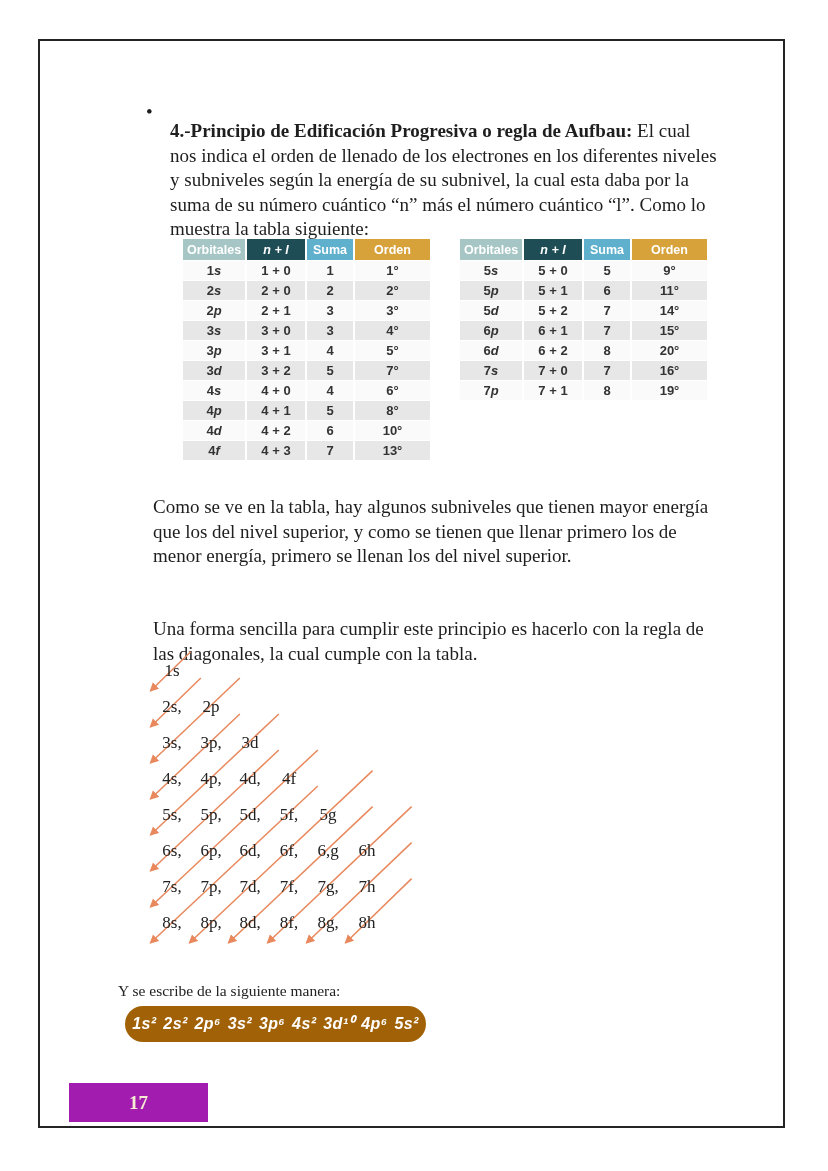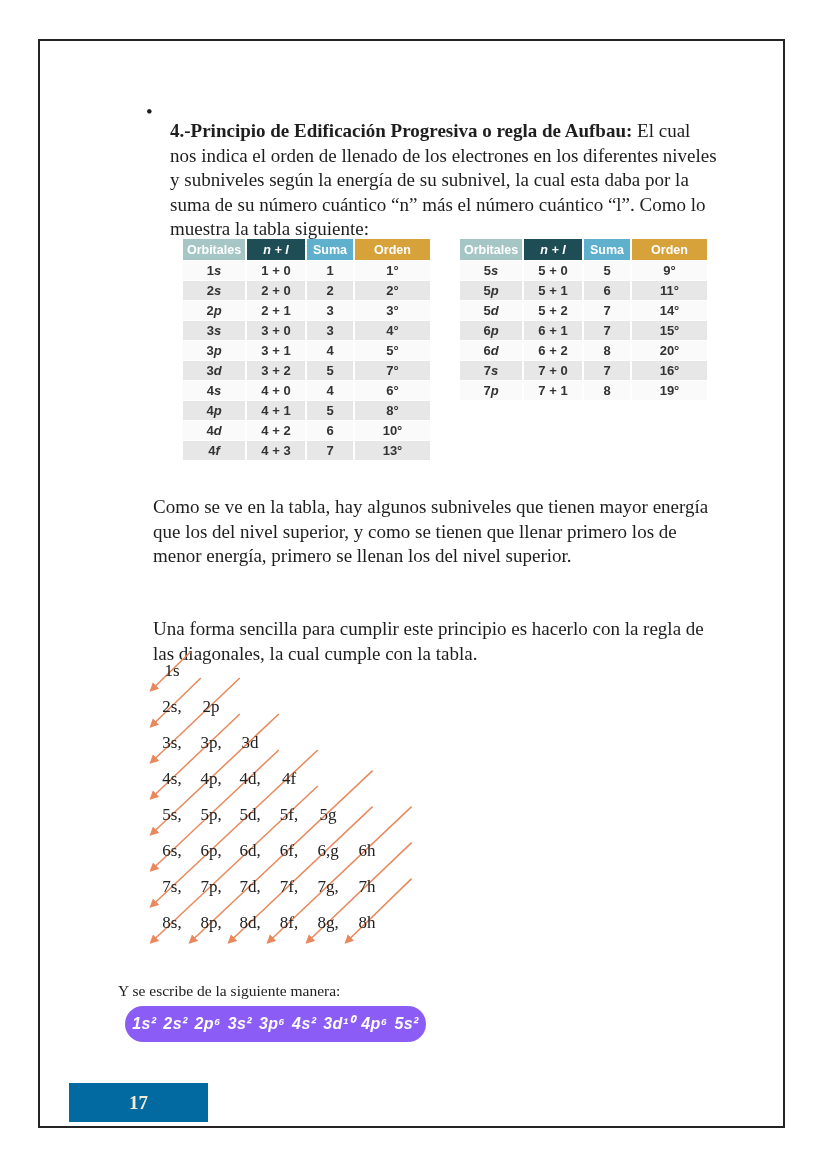--- a/index.html
+++ b/index.html
@@ -274,15 +274,15 @@
     <text x="72" y="290" text-anchor="middle" class="orb-label">8s,</text>
     <text x="111" y="290" text-anchor="middle" class="orb-label">8p,</text>
     <text x="150" y="290" text-anchor="middle" class="orb-label">8d,</text>
     <text x="189" y="290" text-anchor="middle" class="orb-label">8f,</text>
     <text x="228" y="290" text-anchor="middle" class="orb-label">8g,</text>
     <text x="267" y="290" text-anchor="middle" class="orb-label">8h</text>
   </svg>
 
 <p class="config-caption">Y se escribe de la siguiente manera:</p>
 
-<div class="config-pill" style="background: #8b5cf6;">1s² 2s² 2p⁶ 3s² 3p⁶ 4s² 3d¹⁰ 4p⁶ 5s²</div>
-
-<div class="page-box" style="background: #0369a1; color: rgb(246, 236, 210);">17</div>
+<div class="config-pill" style="background: #a16207;">1s² 2s² 2p⁶ 3s² 3p⁶ 4s² 3d¹⁰ 4p⁶ 5s²</div>
+
+<div class="page-box" style="background: #a21caf; color: rgb(246, 236, 210);">17</div>
 
 </body></html>

